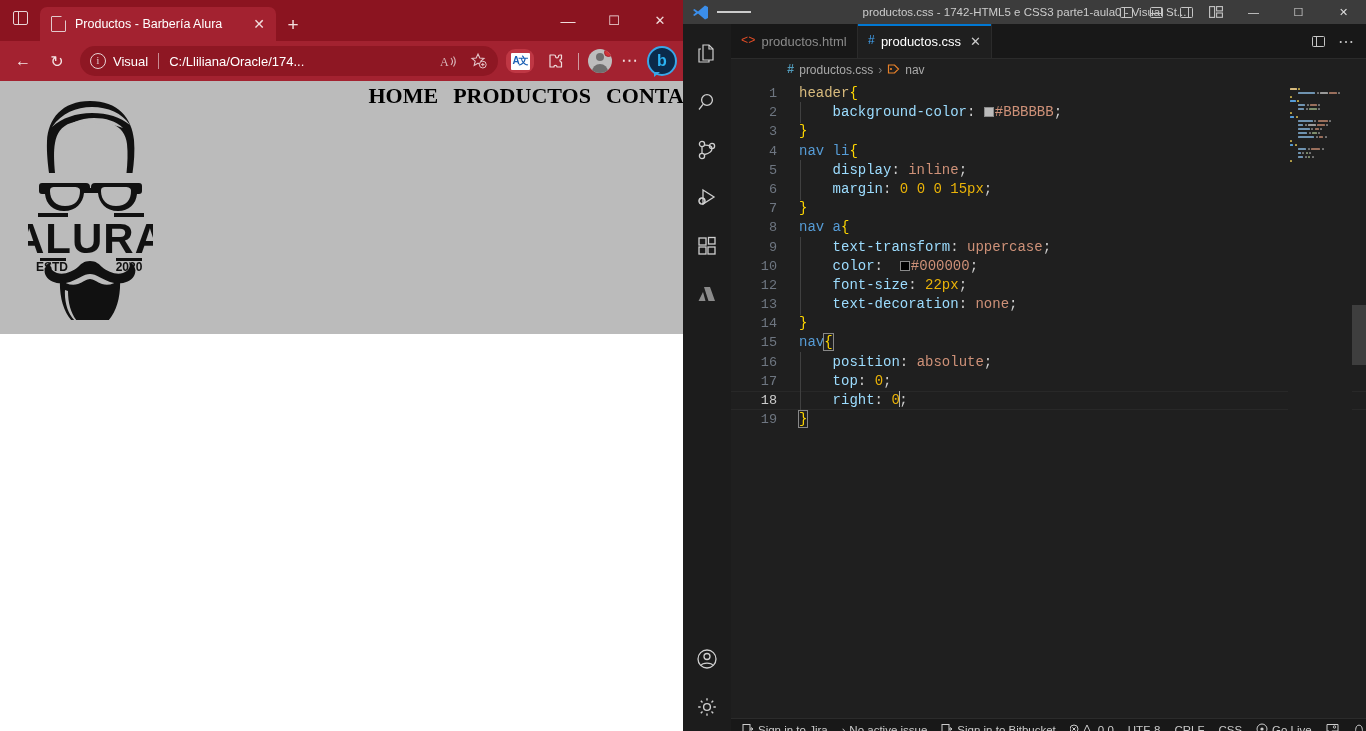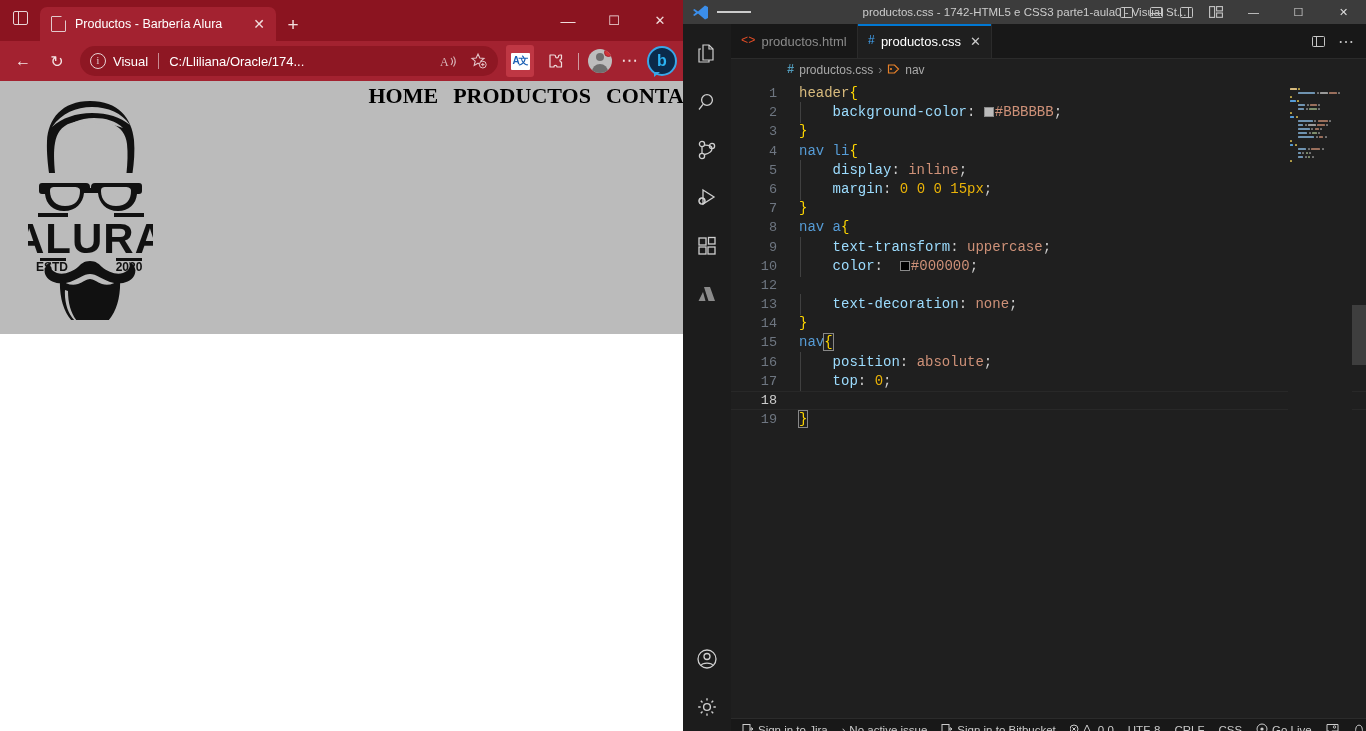--- a/index.html
+++ b/index.html
@@ -100,21 +100,21 @@
   }
   .br-omni-archivo { color: #fff; font-size: 13px; margin-left: 7px; white-space: nowrap; }
   .br-omni-sep { width: 1px; height: 16px; background: #c98b92; margin: 0 10px; flex: 0 0 auto; }
   .br-omni-url {
     color: #fff; font-size: 13px; white-space: nowrap; overflow: hidden;
     text-overflow: ellipsis; flex: 1 1 auto; min-width: 0;
   }
   .br-omni-icon { width: 30px; flex: 0 0 auto; display: flex; align-items: center; justify-content: center; color: #d9b6ba; }
   .br-tb-right { display: flex; align-items: center; flex: 0 0 auto; }
   .br-translate {
-    width: 28px; height: 32px; background: #bf3744; border-radius: 3px;
+    width: 28px; height: 24px; background: #bf3744; border-radius: 9px;
     display: flex; align-items: center; justify-content: center; margin: 0 4px;
   }
   .br-translate-box {
     width: 19px; height: 17px; background: #fff; border-radius: 1px;
     display: flex; align-items: center; justify-content: center;
     font-size: 10px; color: #1a5fb4; font-weight: bold; letter-spacing: -1px;
   }
   .br-tb-divider { width: 1px; height: 17px; background: #cf9aa0; margin: 0 6px; }
   .br-avatar {
     width: 24px; height: 24px; border-radius: 50%; background: #bdbdbd;
@@ -516,27 +516,27 @@
               <div class="code-line"><span class="ln">1</span><span class="ctext"><span class="t-sel">header</span><span class="t-brace">{</span></span></div>
               <div class="code-line"><span class="ln">2</span><span class="ctext"><span class="indent">    </span><span class="t-prop">background-color</span><span class="t-punct">: </span><span class="swatch" style="background: rgb(187, 187, 187);"></span><span class="t-val">#BBBBBB</span><span class="t-punct">;</span></span></div>
               <div class="code-line"><span class="ln">3</span><span class="ctext"><span class="t-brace">}</span></span></div>
               <div class="code-line"><span class="ln">4</span><span class="ctext"><span class="t-tag">nav li</span><span class="t-brace">{</span></span></div>
               <div class="code-line"><span class="ln">5</span><span class="ctext"><span class="indent">    </span><span class="t-prop">display</span><span class="t-punct">: </span><span class="t-val">inline</span><span class="t-punct">;</span></span></div>
               <div class="code-line"><span class="ln">6</span><span class="ctext"><span class="indent">    </span><span class="t-prop">margin</span><span class="t-punct">: </span><span class="t-num">0 0 0 15px</span><span class="t-punct">;</span></span></div>
               <div class="code-line"><span class="ln">7</span><span class="ctext"><span class="t-brace">}</span></span></div>
               <div class="code-line"><span class="ln">8</span><span class="ctext"><span class="t-tag">nav a</span><span class="t-brace">{</span></span></div>
               <div class="code-line"><span class="ln">9</span><span class="ctext"><span class="indent">    </span><span class="t-prop">text-transform</span><span class="t-punct">: </span><span class="t-val">uppercase</span><span class="t-punct">;</span></span></div>
               <div class="code-line"><span class="ln">10</span><span class="ctext"><span class="indent">    </span><span class="t-prop">color</span><span class="t-punct">:  </span><span class="swatch" style="background: rgb(0, 0, 0);"></span><span class="t-val">#000000</span><span class="t-punct">;</span></span></div>
-              <div class="code-line"><span class="ln">12</span></div>
+              <div class="code-line"><span class="ln">12</span><span class="ctext"><span class="indent">    </span><span class="t-prop">font-size</span><span class="t-punct">: </span><span class="t-num">22px</span><span class="t-punct">;</span></span></div>
               <div class="code-line"><span class="ln">13</span><span class="ctext"><span class="indent">    </span><span class="t-prop">text-decoration</span><span class="t-punct">: </span><span class="t-val">none</span><span class="t-punct">;</span></span></div>
               <div class="code-line"><span class="ln">14</span><span class="ctext"><span class="t-brace">}</span></span></div>
               <div class="code-line"><span class="ln">15</span><span class="ctext"><span class="t-tag">nav</span><span class="t-brace" style="outline: rgb(136, 136, 136) solid 1px;">{</span></span></div>
               <div class="code-line"><span class="ln">16</span><span class="ctext"><span class="indent">    </span><span class="t-prop">position</span><span class="t-punct">: </span><span class="t-val">absolute</span><span class="t-punct">;</span></span></div>
               <div class="code-line"><span class="ln">17</span><span class="ctext"><span class="indent">    </span><span class="t-prop">top</span><span class="t-punct">: </span><span class="t-num">0</span><span class="t-punct">;</span></span></div>
-              <div class="code-line cur"><span class="ln">18</span></div>
+              <div class="code-line cur"><span class="ln">18</span><span class="ctext"><span class="indent">    </span><span class="t-prop">right</span><span class="t-punct">: </span><span class="t-num">0</span><span class="cursor"></span><span class="t-punct">;</span></span></div>
               <div class="code-line"><span class="ln">19</span><span class="ctext"><span class="t-brace" style="outline: rgb(136, 136, 136) solid 1px;">}</span></span></div>
             </div>
           <div class="mm-slider"></div>
           <div class="minimap" id="minimap">
               <div class="mm-line">
                 <span class="mm-blk" style="background: rgb(215, 186, 125); width: 6.6px;"></span>
                 <span class="mm-blk" style="background: rgb(184, 163, 74); width: 2px;"></span>
               </div>
               <div class="mm-line">
                 <span style="width: 6px; flex: 0 0 auto;"></span>

